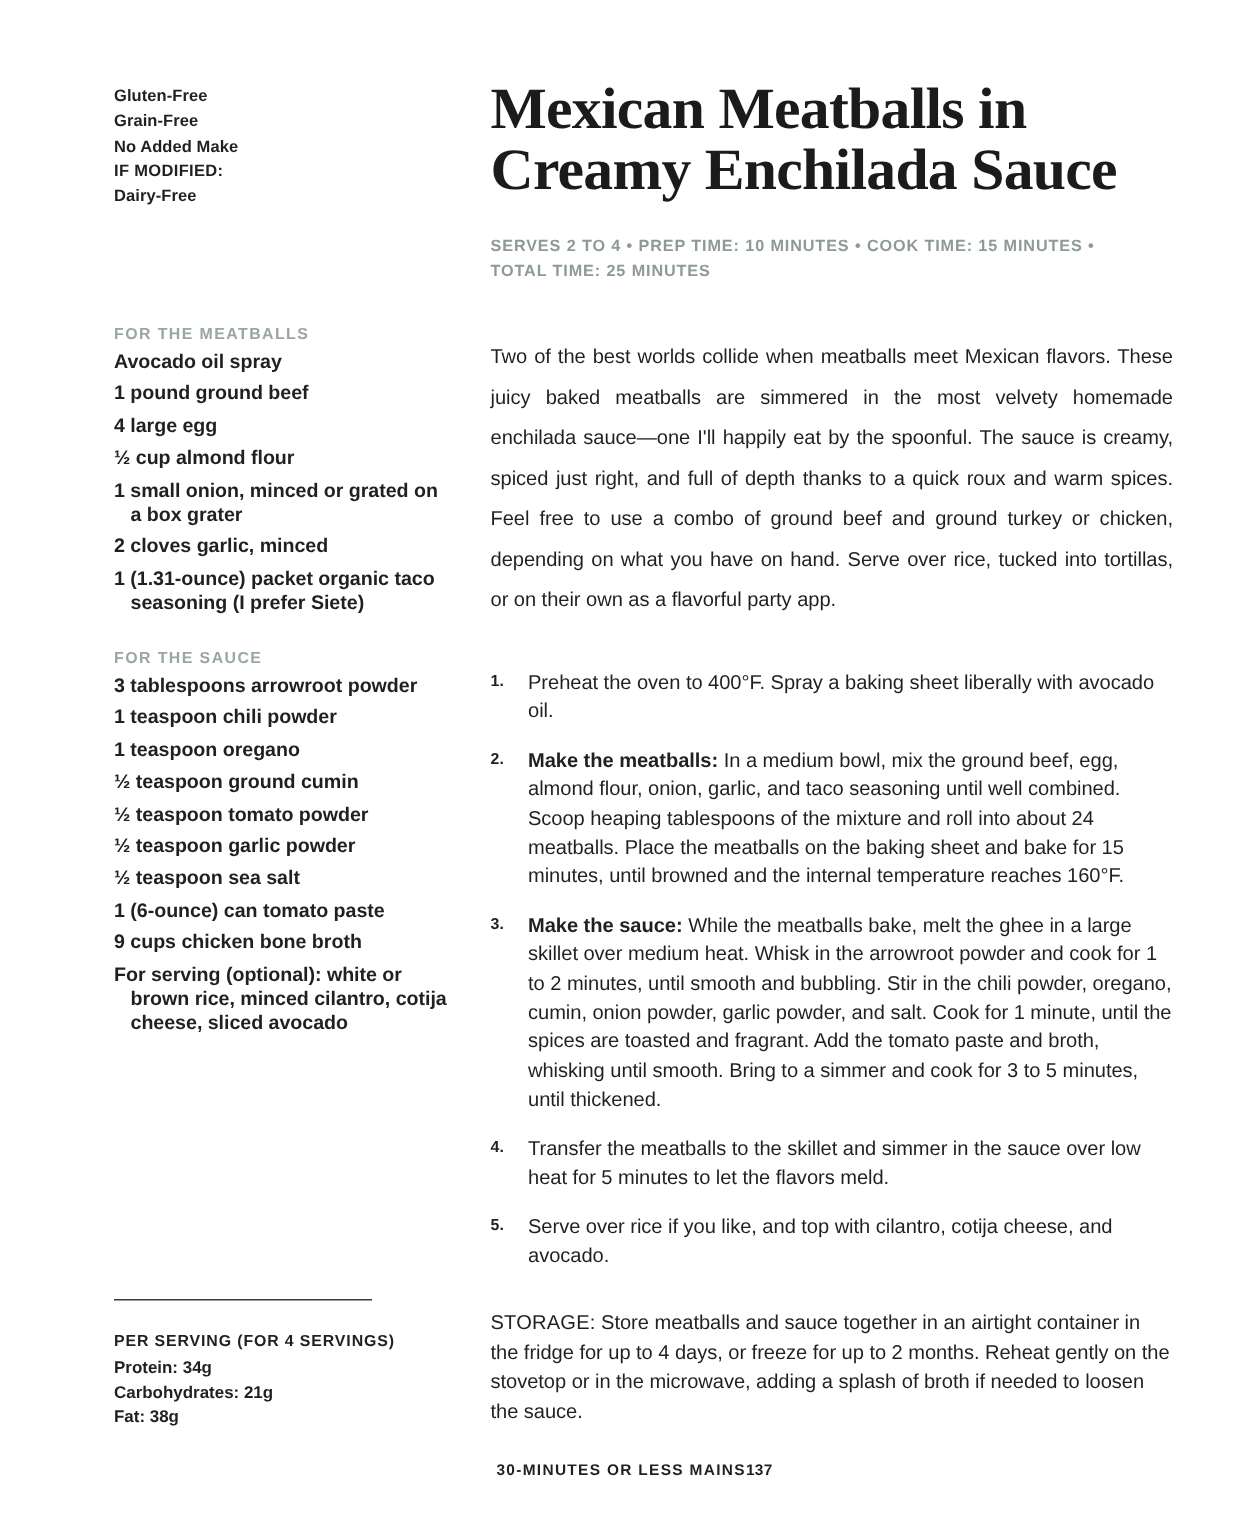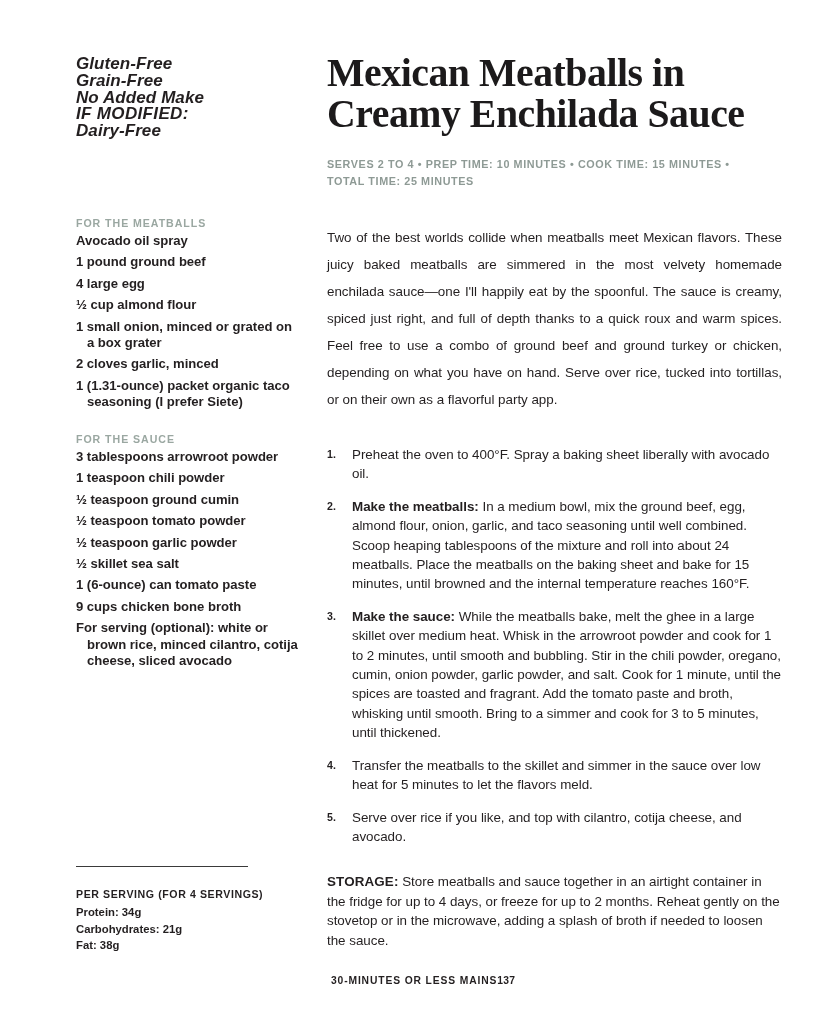--- a/index.html
+++ b/index.html
@@ -25,26 +25,25 @@
 
   
   .left-col {
     position: absolute;
     left: 76px;
     top: 56px;
     width: 215px;
   }
 
   .diet-tags {
-    font-size: 17px;
+    font-size: 11px;
     line-height: 16.8px;
     letter-spacing: 0.005em;
     font-weight: 600;
     color: #231f20;
-    font-style: italic;
   }
   .diet-tag.strong {
     font-weight: 700;
     letter-spacing: 0.02em;
   }
 
   .section-head {
     font-size: 10.6px;
     font-weight: 700;
     letter-spacing: 0.09em;
@@ -165,21 +164,21 @@
   }
 
   .storage {
     margin-top: 26px;
     font-size: 13.4px;
     line-height: 19.4px;
     color: #231f20;
     letter-spacing: -0.002em;
   }
   .storage-lead {
-    font-weight: 700;
+    font-weight: 400;
     letter-spacing: 0.01em;
   }
 
   
   .footer {
     position: absolute;
     left: 76px;
     right: 53px;
     top: 975px;
     display: flex;
@@ -226,24 +225,25 @@
         <li>2 cloves garlic, minced</li>
         <li>1 (1.31-ounce) packet organic taco seasoning (I prefer Siete)</li>
       </ul>
   </div>
 
   <div class="ing-block-sauce">
     <div class="section-head">FOR THE SAUCE</div>
     <ul class="ing-list" id="ing-sauce">
         <li>3 tablespoons arrowroot powder</li>
         <li>1 teaspoon chili powder</li>
+        <li>1 teaspoon oregano</li>
         <li>½ teaspoon ground cumin</li>
         <li>½ teaspoon tomato powder</li>
         <li>½ teaspoon garlic powder</li>
-        <li>½ skillet sea salt</li>
+        <li>½ teaspoon sea salt</li>
         <li>1 (6-ounce) can tomato paste</li>
         <li>9 cups chicken bone broth</li>
         <li>For serving (optional): white or brown rice, minced cilantro, cotija cheese, sliced avocado</li>
       </ul>
   </div>
 
   <div class="nutri-block">
     <div class="nutri-rule"></div>
     <div class="nutri-title">PER SERVING (FOR 4 SERVINGS)</div>
     <div id="nutri-lines">

